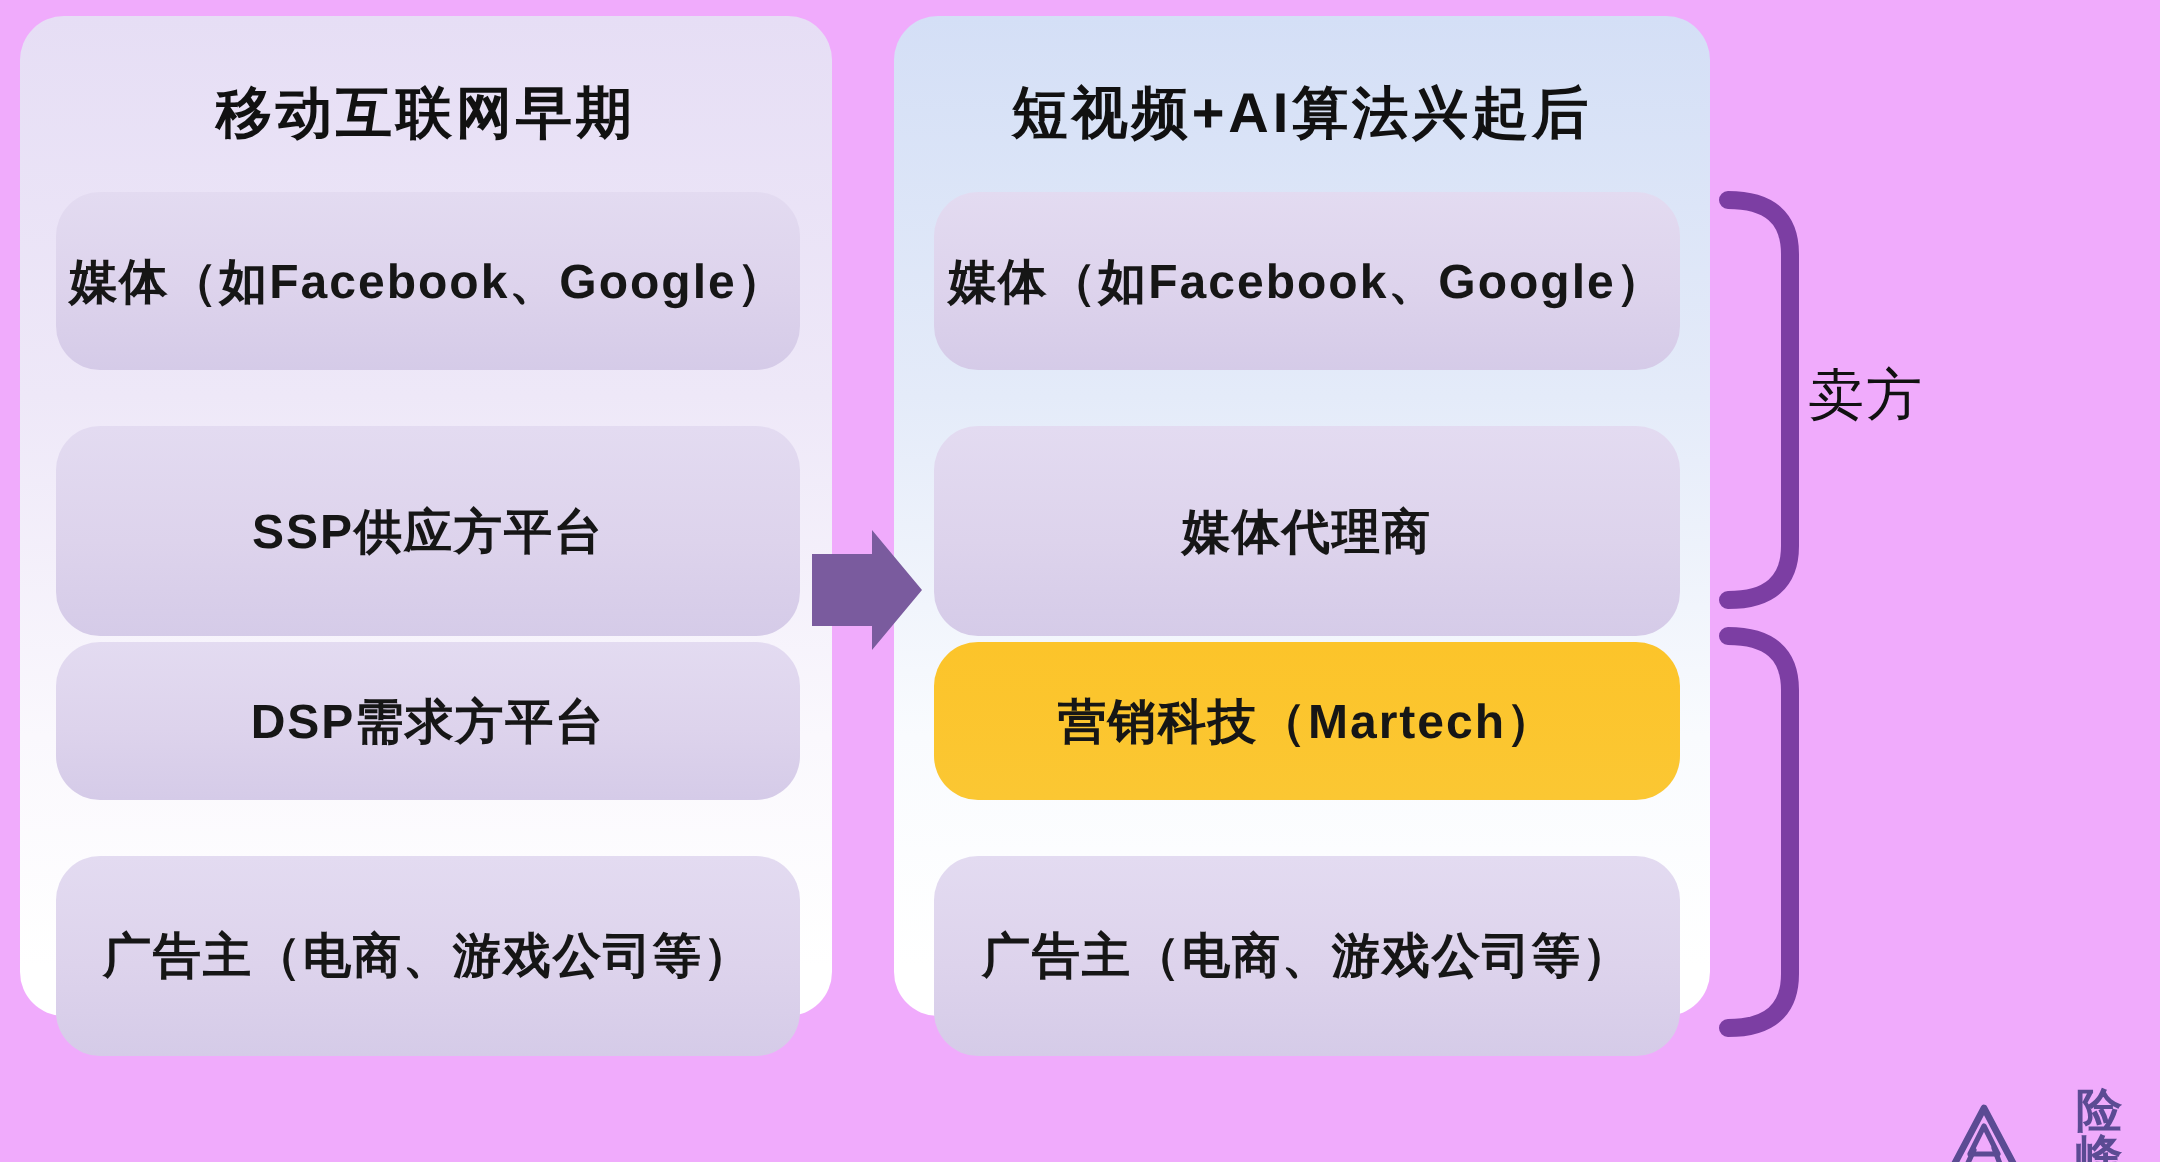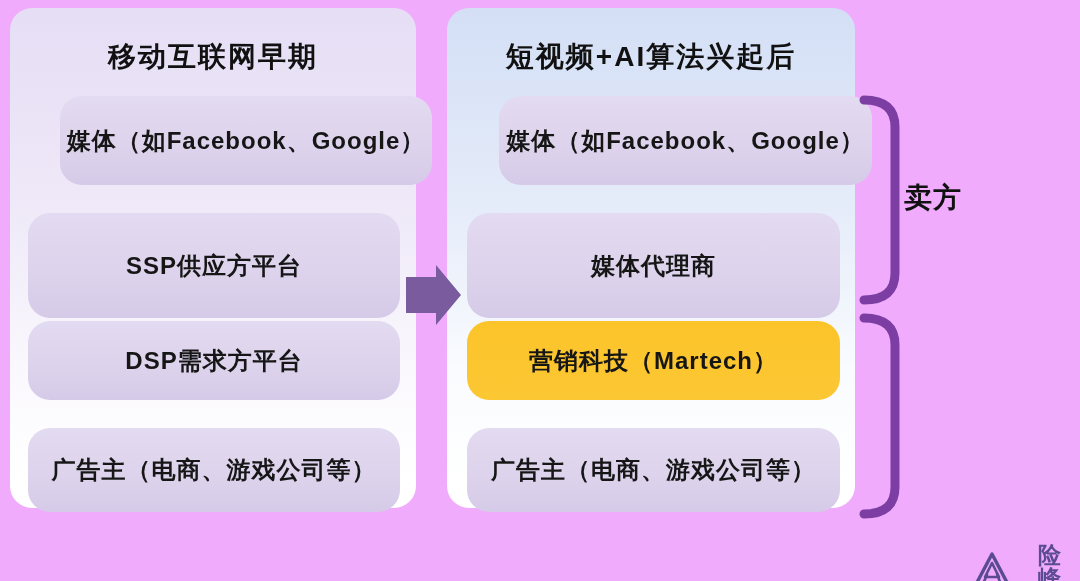--- a/index.html
+++ b/index.html
@@ -29,30 +29,30 @@
     position:absolute;border-radius:22px;
     display:flex;align-items:center;justify-content:center;
     font-size:24px;font-weight:800;letter-spacing:1px;color:#161616;
     background:linear-gradient(180deg,#e3dbf1 0%,#ddd3ec 55%,#d5cbe8 100%);
   }
   .box.yellow{
     background:linear-gradient(180deg,#fcc42a 0%,#fbc733 100%);
   }
   .col-left .box{left:28px;width:372px;}
   .col-right .box{left:467px;width:373px;}
-  .r1{top:96px;height:89px;margin-left:32px;}
+  .r1{top:96px;height:89px;}
   .r2{top:213px;height:105px;}
   .r3{top:321px;height:79px;}
-  .r4{top:428px;height:84px;}
+  .r4{top:428px;height:100px;}
   .arrow-wrap{position:absolute;left:406px;top:263px;width:56px;height:64px;}
   .bracket{position:absolute;width:48px;height:212px;}
   .bracket-1{left:858px;top:94px;}
   .bracket-2{left:858px;top:312px;height:208px;}
   .side-label{
-    position:absolute;font-size:28px;font-weight:700;letter-spacing:1px;color:#111111;
+    position:absolute;font-size:28px;font-weight:400;letter-spacing:1px;color:#111111;
     white-space:nowrap;
   }
   .label-seller{left:904px;top:179px;}
   .label-buyer{left:901px;top:396px;}
   .logo{
     position:absolute;left:970px;top:544px;display:flex;align-items:center;gap:24px;
   }
   .logo-text{display:flex;flex-direction:column;line-height:1;}
   .logo-name{font-size:23px;font-weight:700;letter-spacing:3px;color:#5b4b93;}
   .logo-sub{font-size:10px;font-weight:700;letter-spacing:4.5px;color:#5b4b93;margin-top:4px;font-family:Liberation Mono, monospace;}

